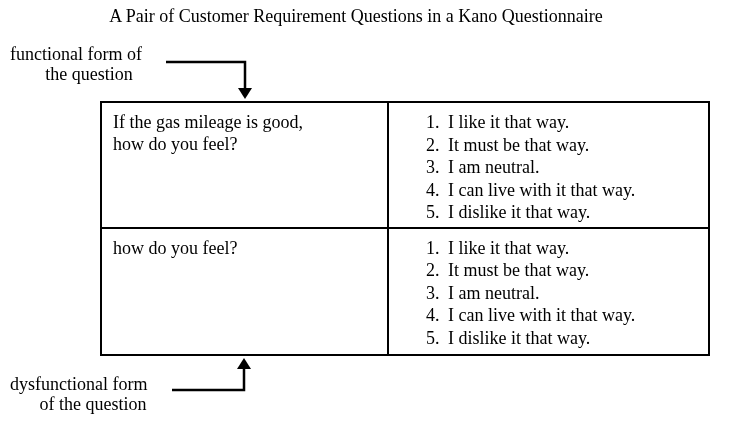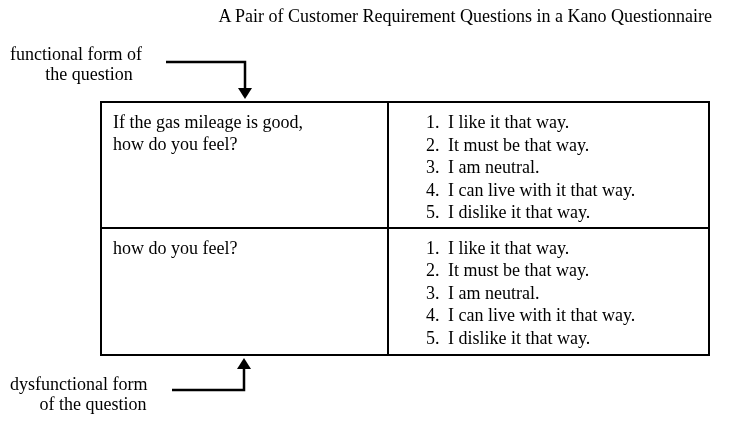--- a/index.html
+++ b/index.html
@@ -14,21 +14,21 @@
     background: #ffffff;
     font-family: "Liberation Serif", "DejaVu Serif", serif;
     color: #000000;
     overflow: hidden;
   }
   .title {
     position: absolute;
     top: 6px;
     left: 0;
     width: 712px;
-    text-align: right;
+    text-align: center;
     font-size: 18px;
     line-height: 21px;
     white-space: nowrap;
   }
   .corner-label {
     position: absolute;
     font-size: 18px;
     line-height: 20px;
     text-align: center;
     white-space: nowrap;

